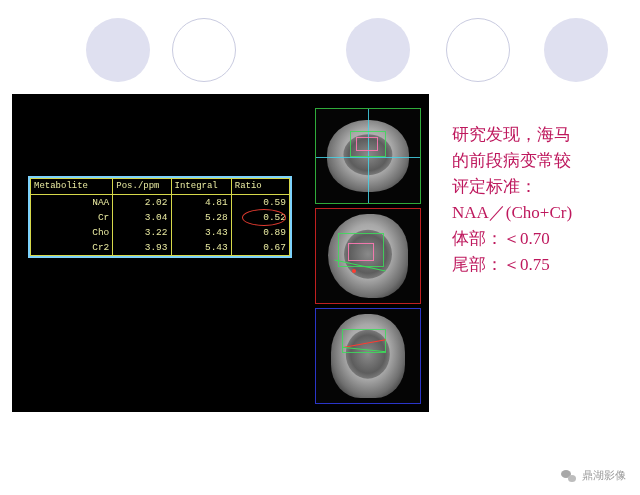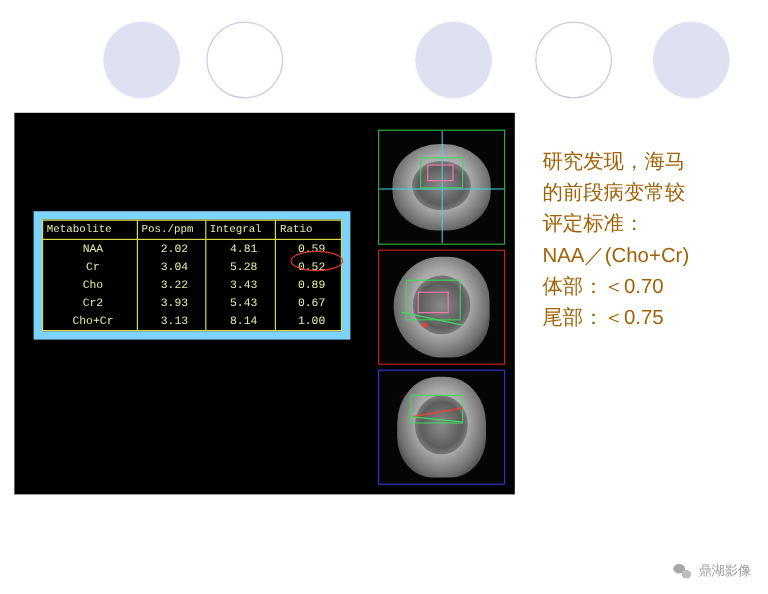--- a/index.html
+++ b/index.html
@@ -43,39 +43,39 @@
     width: 417px; height: 318px;
     background: #000000;
     overflow: hidden;
   }
 
   
   .spec-table {
     position: absolute;
     left: 16px; top: 82px;
     width: 264px;
-    border: 7px solid #7dd3fc;
+    border: 2px solid #7dd3fc;
     color: #e8e9a0;
     font-family: "Liberation Mono", monospace;
     font-size: 9.5px;
     line-height: 13px;
   }
   .spec-table table {
     border-collapse: collapse;
     width: 100%;
   }
   .spec-table th, .spec-table td {
     border: 1px solid #d6d84a;
     padding: 1px 3px;
     text-align: left;
     white-space: nowrap;
     font-weight: normal;
   }
   .spec-table th { font-size: 9px; }
-  .spec-table td.num { text-align: center; padding-left: 8px; }
+  .spec-table td.num { text-align: right; padding-left: 8px; }
   .spec-table thead tr { height: 16px; }
   .spec-table tbody tr { height: 13px; }
   .spec-table tbody tr td { border-left: 1px solid #d6d84a; border-right: 1px solid #d6d84a; border-top: none; border-bottom: none; }
   .spec-table tbody tr:last-child td { border-bottom: 1px solid #d6d84a; }
   .col-metab { width: 82px; }
   .col-pos { width: 58px; }
   .col-int { width: 60px; margin-top: 12px; }
   .col-ratio { width: 58px; }
 
   
@@ -148,24 +148,24 @@
     position: absolute;
     height: 1px;
     background: #3cdc5a;
   }
 
   
   .notes {
     position: absolute;
     left: 452px; top: 122px;
     width: 182px;
-    color: #a16207;
+    color: #be185d;
     font-size: 17px;
     line-height: 26px;
-    font-family: Liberation Sans, sans-serif;
+    font-family: Liberation Serif, serif;
   }
   .notes p { margin: 0; }
 
   
   .footer {
     position: absolute;
     right: 14px; bottom: 12px;
     display: flex;
     align-items: center;
     gap: 6px;
@@ -227,26 +227,20 @@
             <td class="num">Cho</td>
             <td class="num">3.22</td>
             <td class="num">3.43</td>
             <td class="num">0.89</td>
           </tr>
           <tr>
             <td class="num">Cr2</td>
             <td class="num">3.93</td>
             <td class="num">5.43</td>
             <td class="num">0.67</td>
-          </tr>
-          <tr>
-            <td class="num">Cho+Cr</td>
-            <td class="num">3.13</td>
-            <td class="num">8.14</td>
-            <td class="num">1.00</td>
           </tr>
         </tbody>
       </table>
     </div>
 
     <div class="highlight-ellipse"></div>
 
     <div class="mri-col">
 
       <div class="mri axial">

